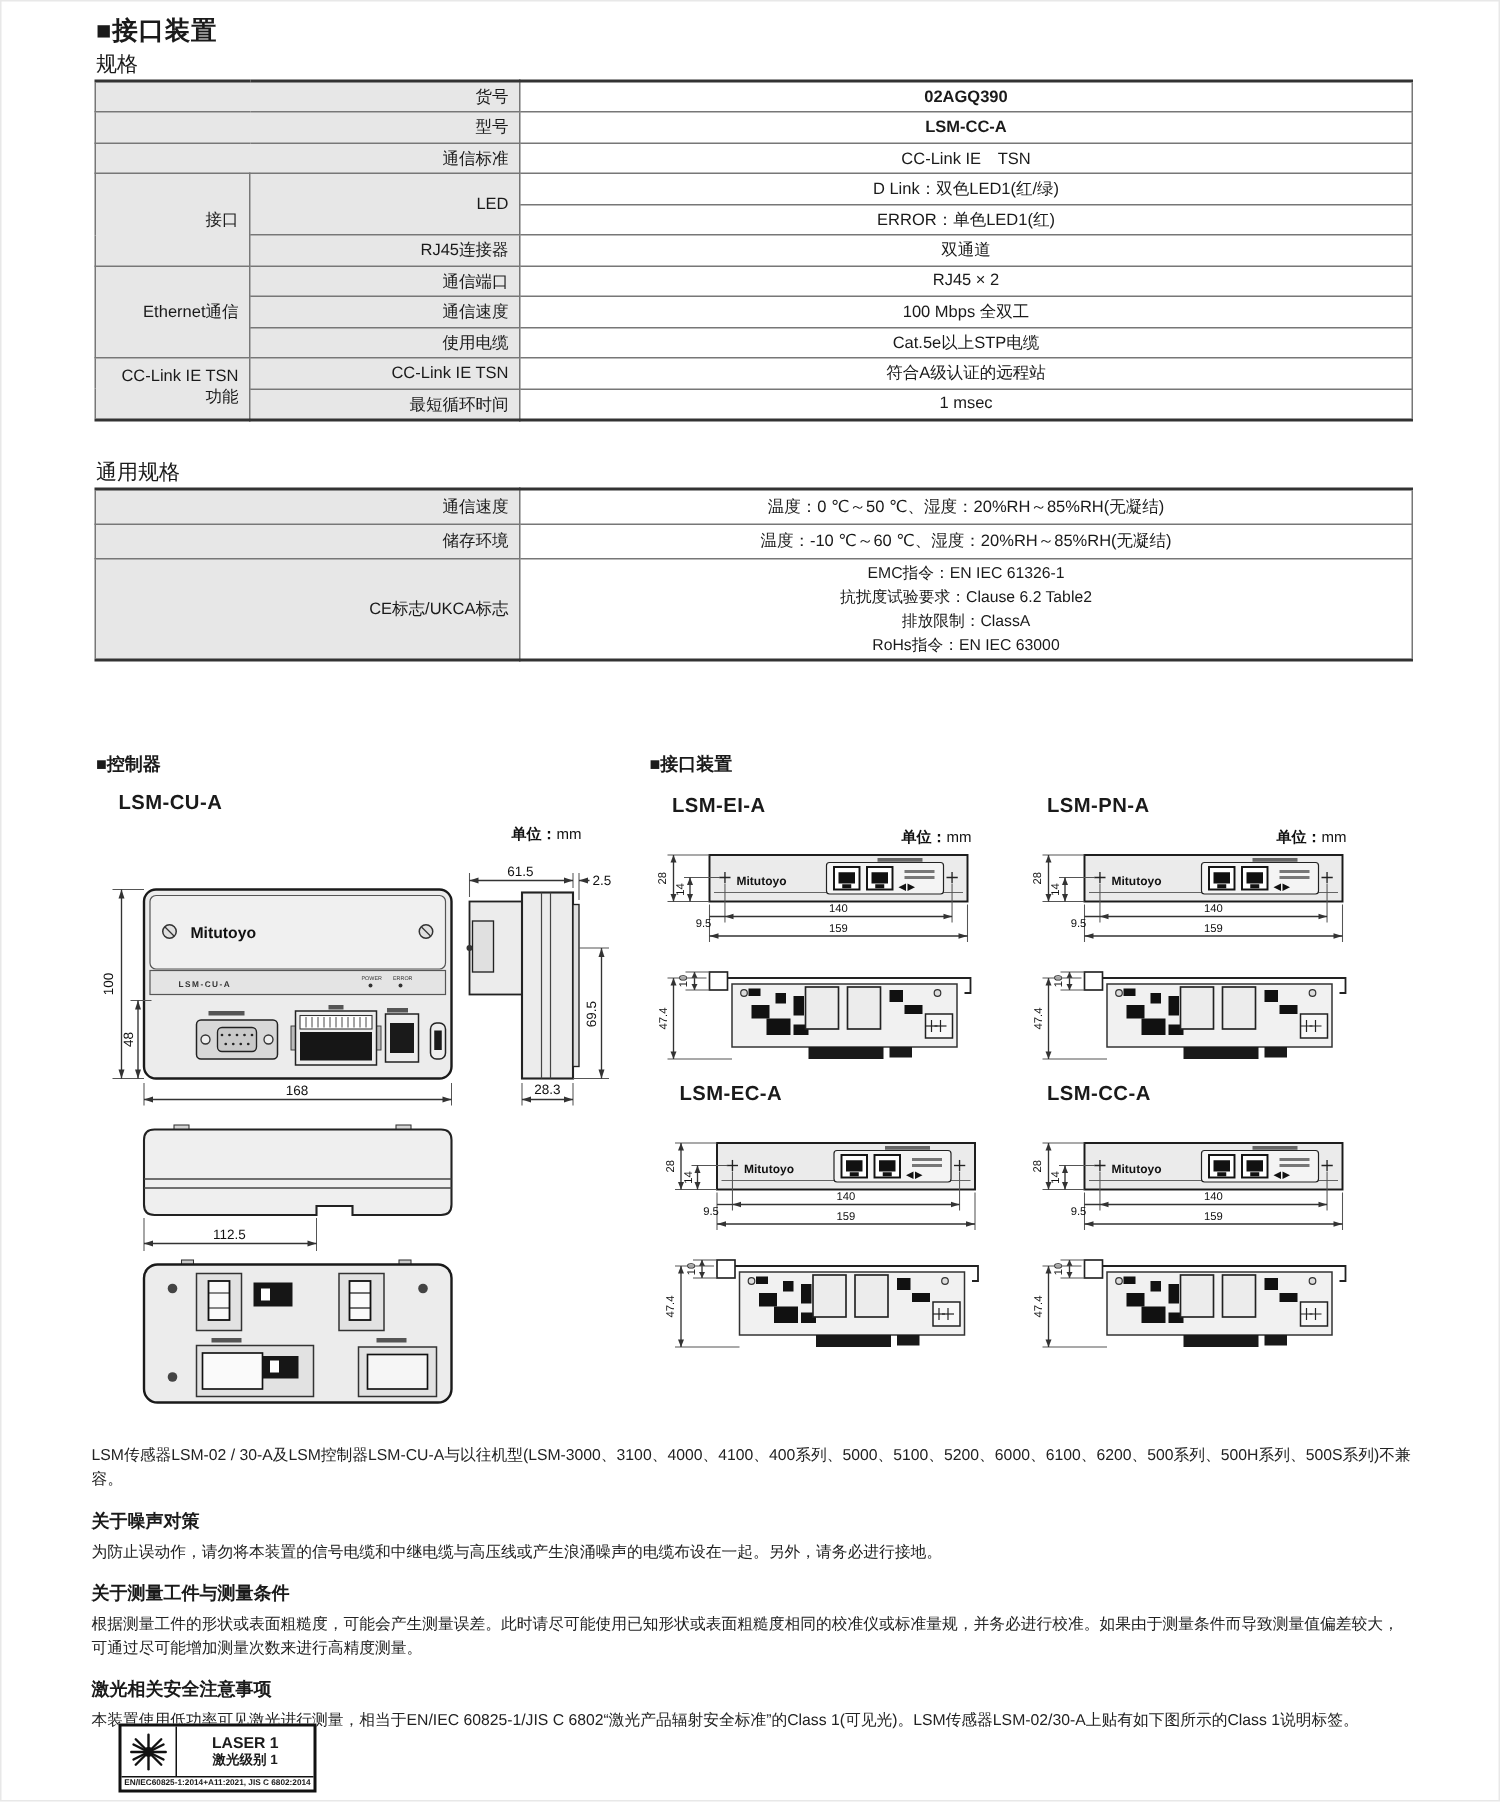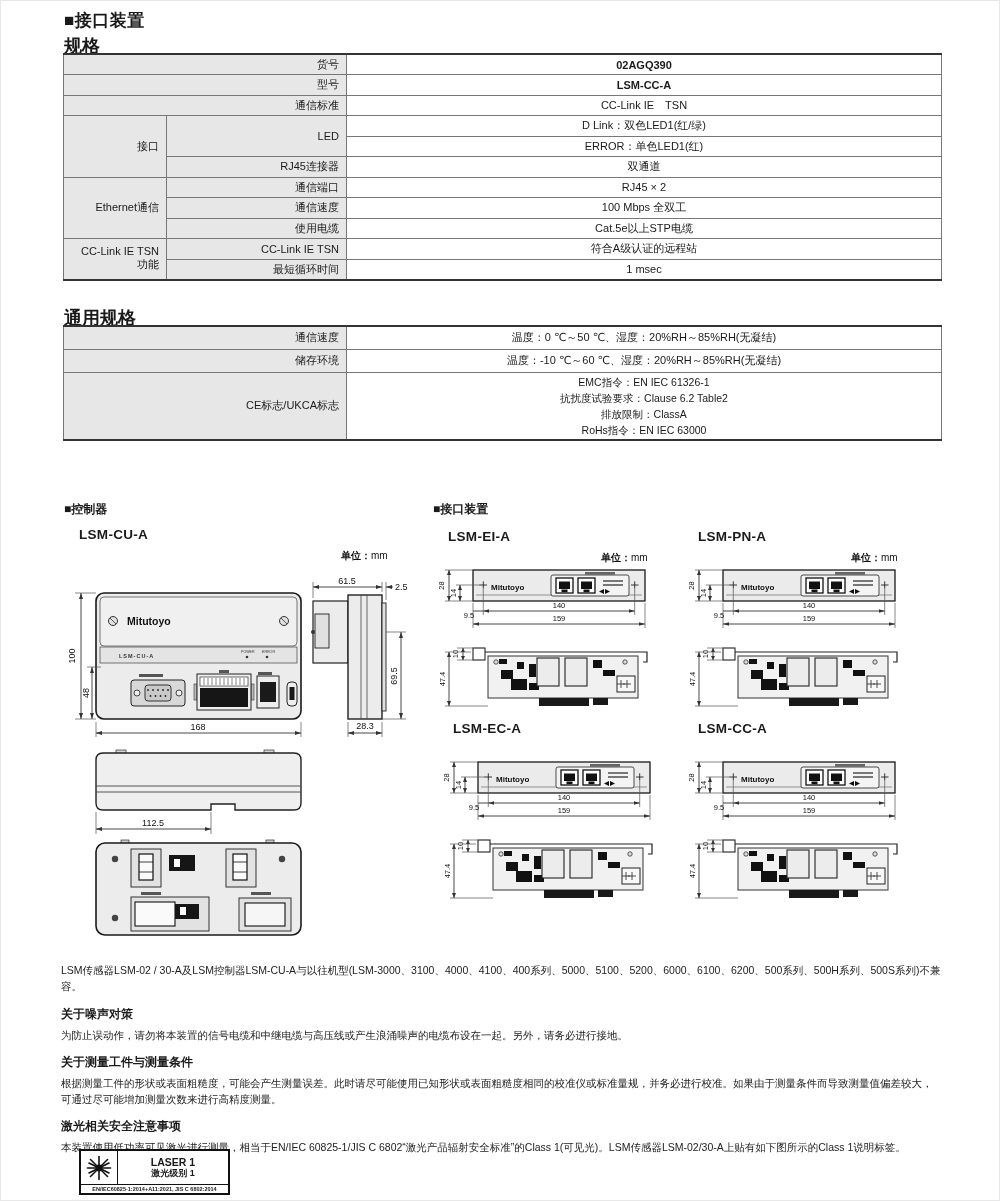--- a/index.html
+++ b/index.html
@@ -1,39 +1,39 @@
 <!DOCTYPE html>
 <html><head>
 <meta charset="utf-8">
 <style>
   *{margin:0;padding:0;box-sizing:border-box}
   html,body{background:#fff}
   body{width:1000px;height:1201px;position:relative;font-family:"Liberation Sans","DejaVu Sans",sans-serif;color:#1a1a1a;overflow:hidden}
   .page{position:absolute;inset:0;background:#fff;border:1px solid #e8e8e8}
   .abs{position:absolute}
   .h-main{font-size:17px;font-weight:bold;letter-spacing:.5px}
-  .h-sub{font-size:18px;font-weight:bold}
+  .h-sub{font-size:14px;font-weight:normal}
   .h-sec{font-size:12px;font-weight:bold}
   .model-label{font-size:13.5px;font-weight:bold;letter-spacing:.3px}
   .unit-label{font-size:10px;color:#111}
   .unit-label .u1{font-weight:bold}
   table.spec{border-collapse:collapse;table-layout:fixed;width:878px;border-top:2px solid #333;border-bottom:2px solid #333}
   table.spec td{border:1px solid #777;font-size:11px;padding:1px 7px;vertical-align:middle}
   table.spec td.lb{background:#e7e7e7;text-align:right}
   table.spec td.vl{text-align:center;background:#fff}
   table.spec td.b{font-weight:bold}
   table.t1 td{height:20.5px}
   table.t2 td{height:23px}
   td.ce-cell{height:68px!important}
   .ce-line{font-size:10.5px;line-height:16px;text-align:center}
   .notes-title{font-size:14.5px;font-weight:bold;margin-bottom:8px}
   .note-item{margin-top:11px}
   .note-h{font-size:12px;font-weight:bold;margin-bottom:4px}
   .note-p{font-size:10.5px;line-height:1.55;color:#222;width:880px}
-  .laser-label{display:grid;grid-template-columns:37px 1fr;border:2px solid #111;width:151px;background:#fff}
+  .laser-label{display:grid;grid-template-columns:37px 1fr;border:2px solid #111;width:132px;background:#fff}
   .ll-icon{border-right:1.5px solid #111;display:flex;align-items:center;justify-content:center;height:33px}
   .ll-text{display:flex;flex-direction:column;align-items:center;justify-content:center;height:33px}
   .ll-1{font-size:10.5px;font-weight:bold;line-height:12px}
   .ll-2{font-size:9px;font-weight:bold;line-height:11px}
   .ll-std{grid-column:1 / span 2;border-top:1.5px solid #111;font-size:5.5px;font-weight:bold;text-align:center;padding:1px 0;letter-spacing:0}
   svg text.dim{font-size:9px;fill:#111;font-family:"Liberation Sans","DejaVu Sans",sans-serif}
   svg text.dim-s{font-size:7.5px;fill:#111;font-family:"Liberation Sans","DejaVu Sans",sans-serif}
   svg text.brand{font-weight:bold;fill:#111;font-family:"Liberation Sans","DejaVu Sans",sans-serif}
   svg .dl{stroke:#333;stroke-width:.9;fill:none}
   svg .el{stroke:#555;stroke-width:.7;fill:none}

